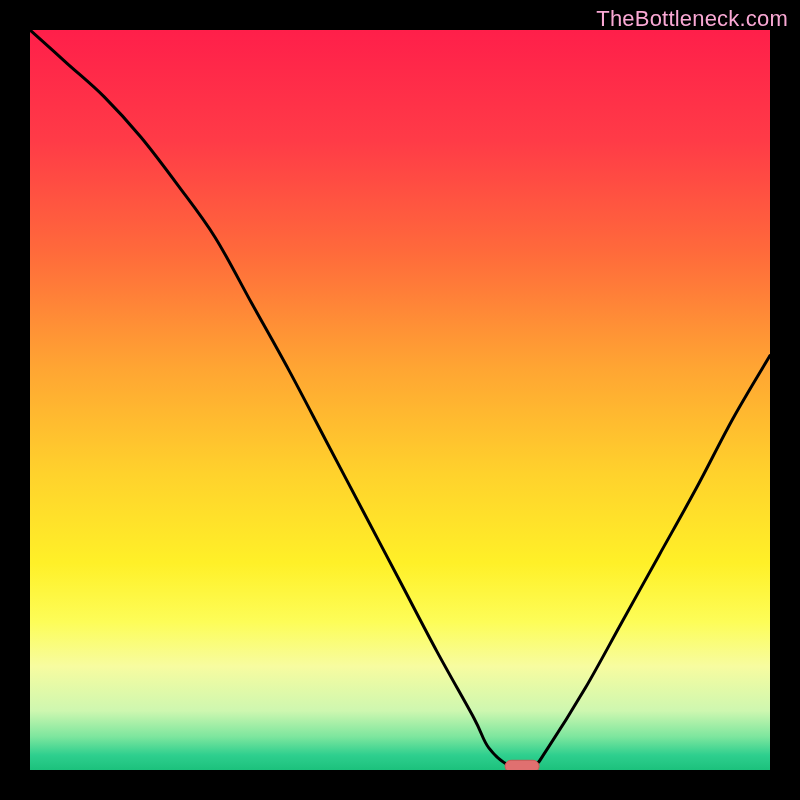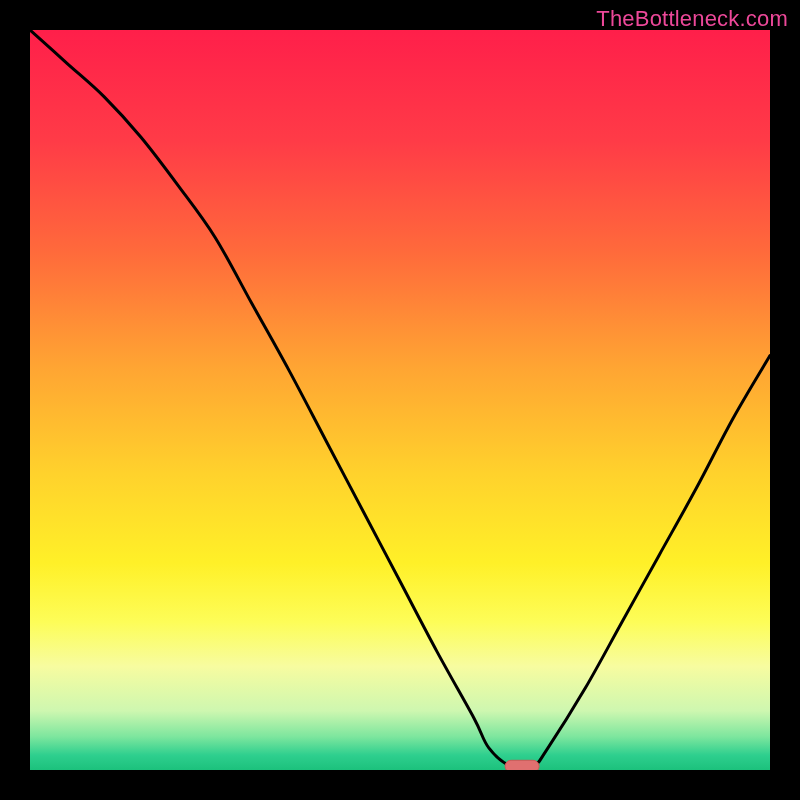--- a/index.html
+++ b/index.html
@@ -14,21 +14,21 @@
   .frame {
     position: relative;
     width: 800px;
     height: 800px;
     background: #000;
   }
   .watermark {
     position: absolute;
     top: 6px;
     right: 12px;
-    color: #ec4899;
+    color: #f9a8d4;
     font-size: 22px;
     letter-spacing: 0.2px;
     z-index: 5;
     user-select: none;
   }
   .plot-area {
     position: absolute;
     left: 30px;
     top: 30px;
     width: 740px;

